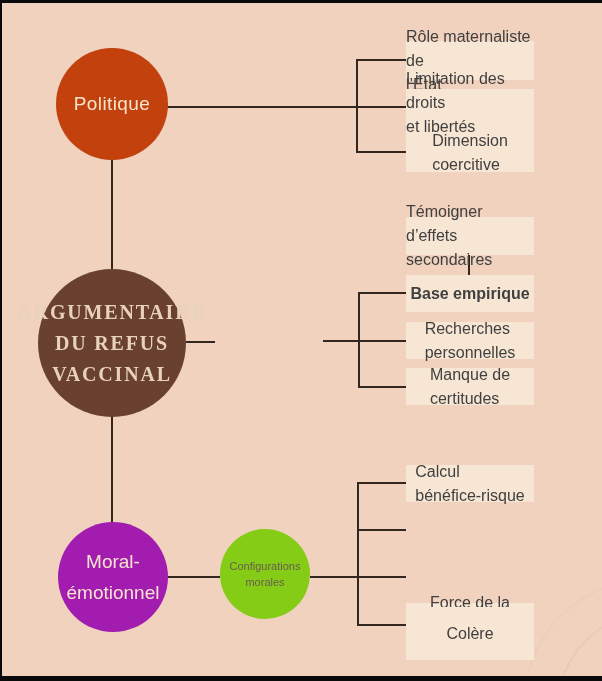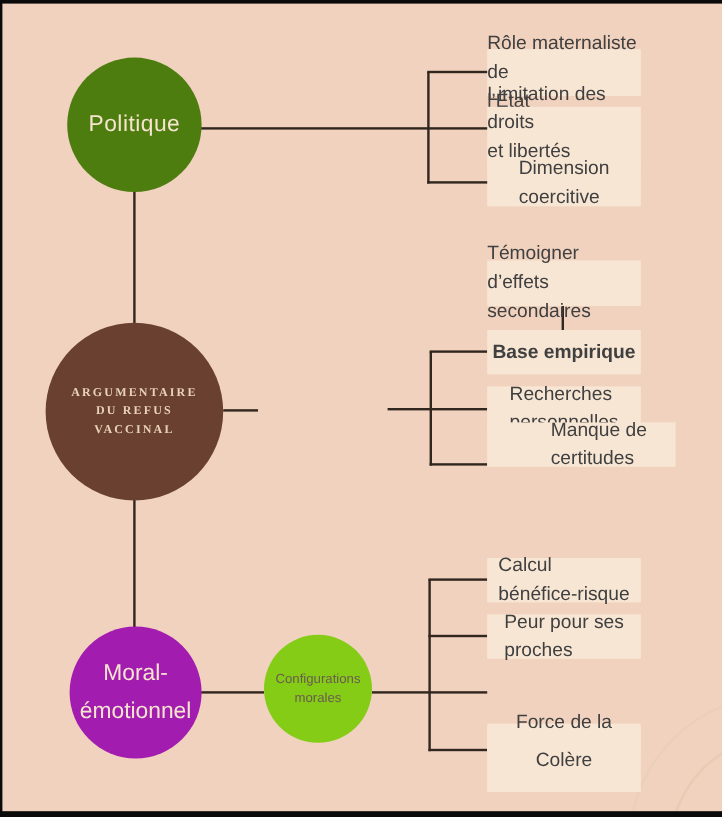--- a/index.html
+++ b/index.html
@@ -29,30 +29,30 @@
     position: absolute;
     border-radius: 50%;
     display: flex;
     align-items: center;
     justify-content: center;
     text-align: center;
     white-space: pre-line;
   }
   .node-politique {
     left: 56px; top: 48px; width: 112px; height: 112px;
-    background: #4d7c0f;
+    background: #c2410c;
     color: #f7e4cf; font-size: 19px; letter-spacing: 0.4px;
   }
   .node-central {
     left: 38px; top: 269px; width: 148px; height: 148px;
     background: #6a4130;
     color: #e9d2ba;
     font-family: "Liberation Serif", "DejaVu Serif", serif;
     font-weight: 700;
-    font-size: 10px;
+    font-size: 20px;
     letter-spacing: 1.8px;
     line-height: 1.55;
   }
   .node-epistemique {
     left: 215px; top: 288px; width: 108px; height: 108px;
     background: #ae6f4e;
     color: #f7e4cf; font-size: 16.5px; letter-spacing: 0.3px;
   }
   .node-moral {
     left: 58px; top: 522px; width: 110px; height: 110px;
@@ -139,27 +139,25 @@
   <div class="leaf" style="top:89px; height:52px;">Limitation des droits
 et libertés individuels</div>
   <div class="leaf" style="top:134px; height:38px;">Dimension
 coercitive</div>
 
   <div class="leaf" style="top:217px; height:38px;">Témoigner d’effets
 secondaires</div>
   <div class="leaf" style="top:275px; height:37px;font-weight:bold;">Base empirique</div>
   <div class="leaf" style="top:322px; height:37px;">Recherches
 personnelles</div>
-  <div class="leaf" style="top:352px; height:37px;padding-left:29px;">Manque de
+  <div class="leaf" style="top:368px; height:37px;">Manque de
 certitudes</div>
 
   <div class="leaf" style="top:465px; height:37px;">Calcul
 bénéfice-risque</div>
-  <div class="leaf" style="top:512px; height:37px;">Peur pour ses
-proches</div>
   <div class="leaf" style="top:559px; height:24px;margin-top:44px;">Force de la
 jeunesse</div>
   <div class="leaf" style="top:607px; height:53px;">Colère</div>
 
   <div class="bar bar-top"></div>
   <div class="bar bar-left"></div>
   <div class="bar bar-bottom"></div>
 
 </div>
 

